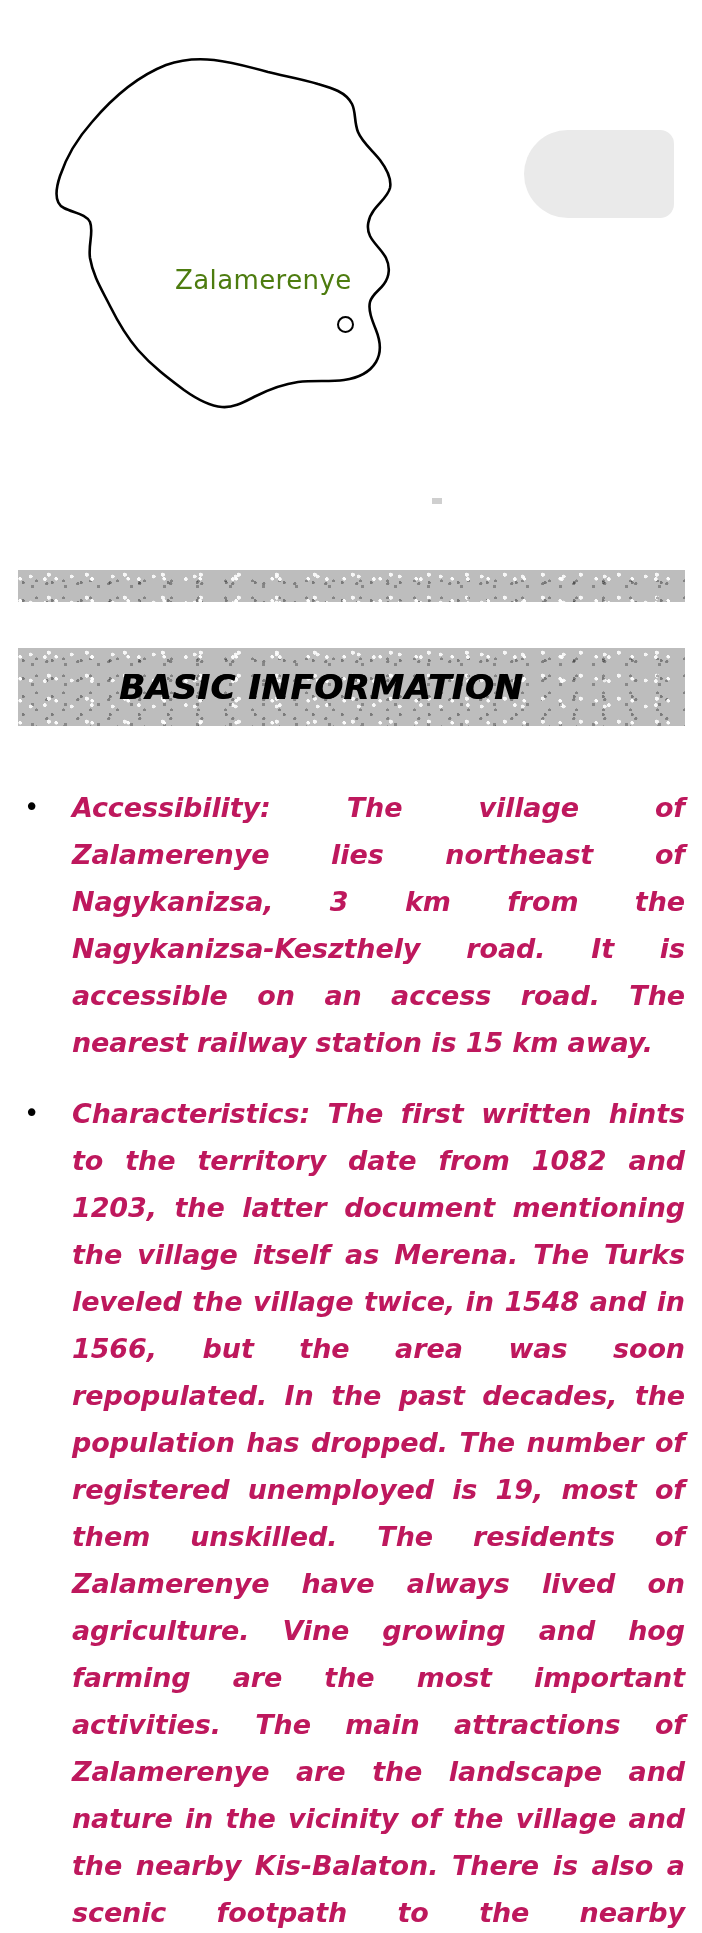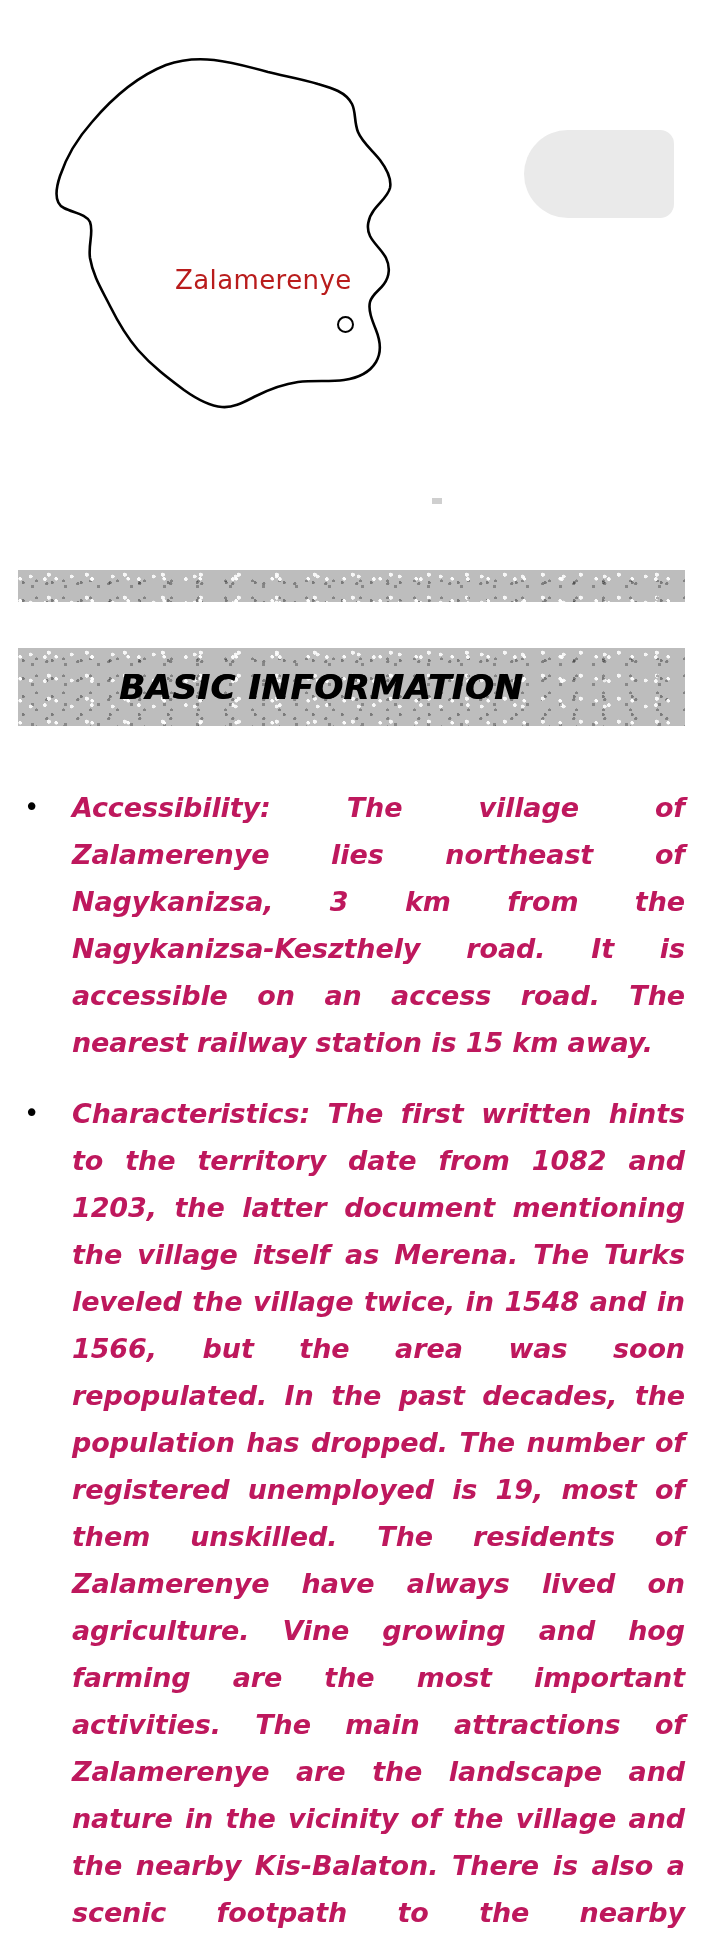--- a/index.html
+++ b/index.html
@@ -46,21 +46,21 @@
     height: 6px;
     background: #cfcfcf;
   }
   #village-label {
     position: absolute;
     left: 175px;
     top: 265px;
     font-family: "DejaVu Sans", sans-serif;
     font-size: 26px;
     letter-spacing: 0.4px;
-    color: #b91c1c;
+    color: #4d7c0f;
     white-space: nowrap;
   }
   #village-dot {
     position: absolute;
     left: 337px;
     top: 316px;
     width: 17px;
     height: 17px;
     border: 2.5px solid #000;
     border-radius: 50%;

